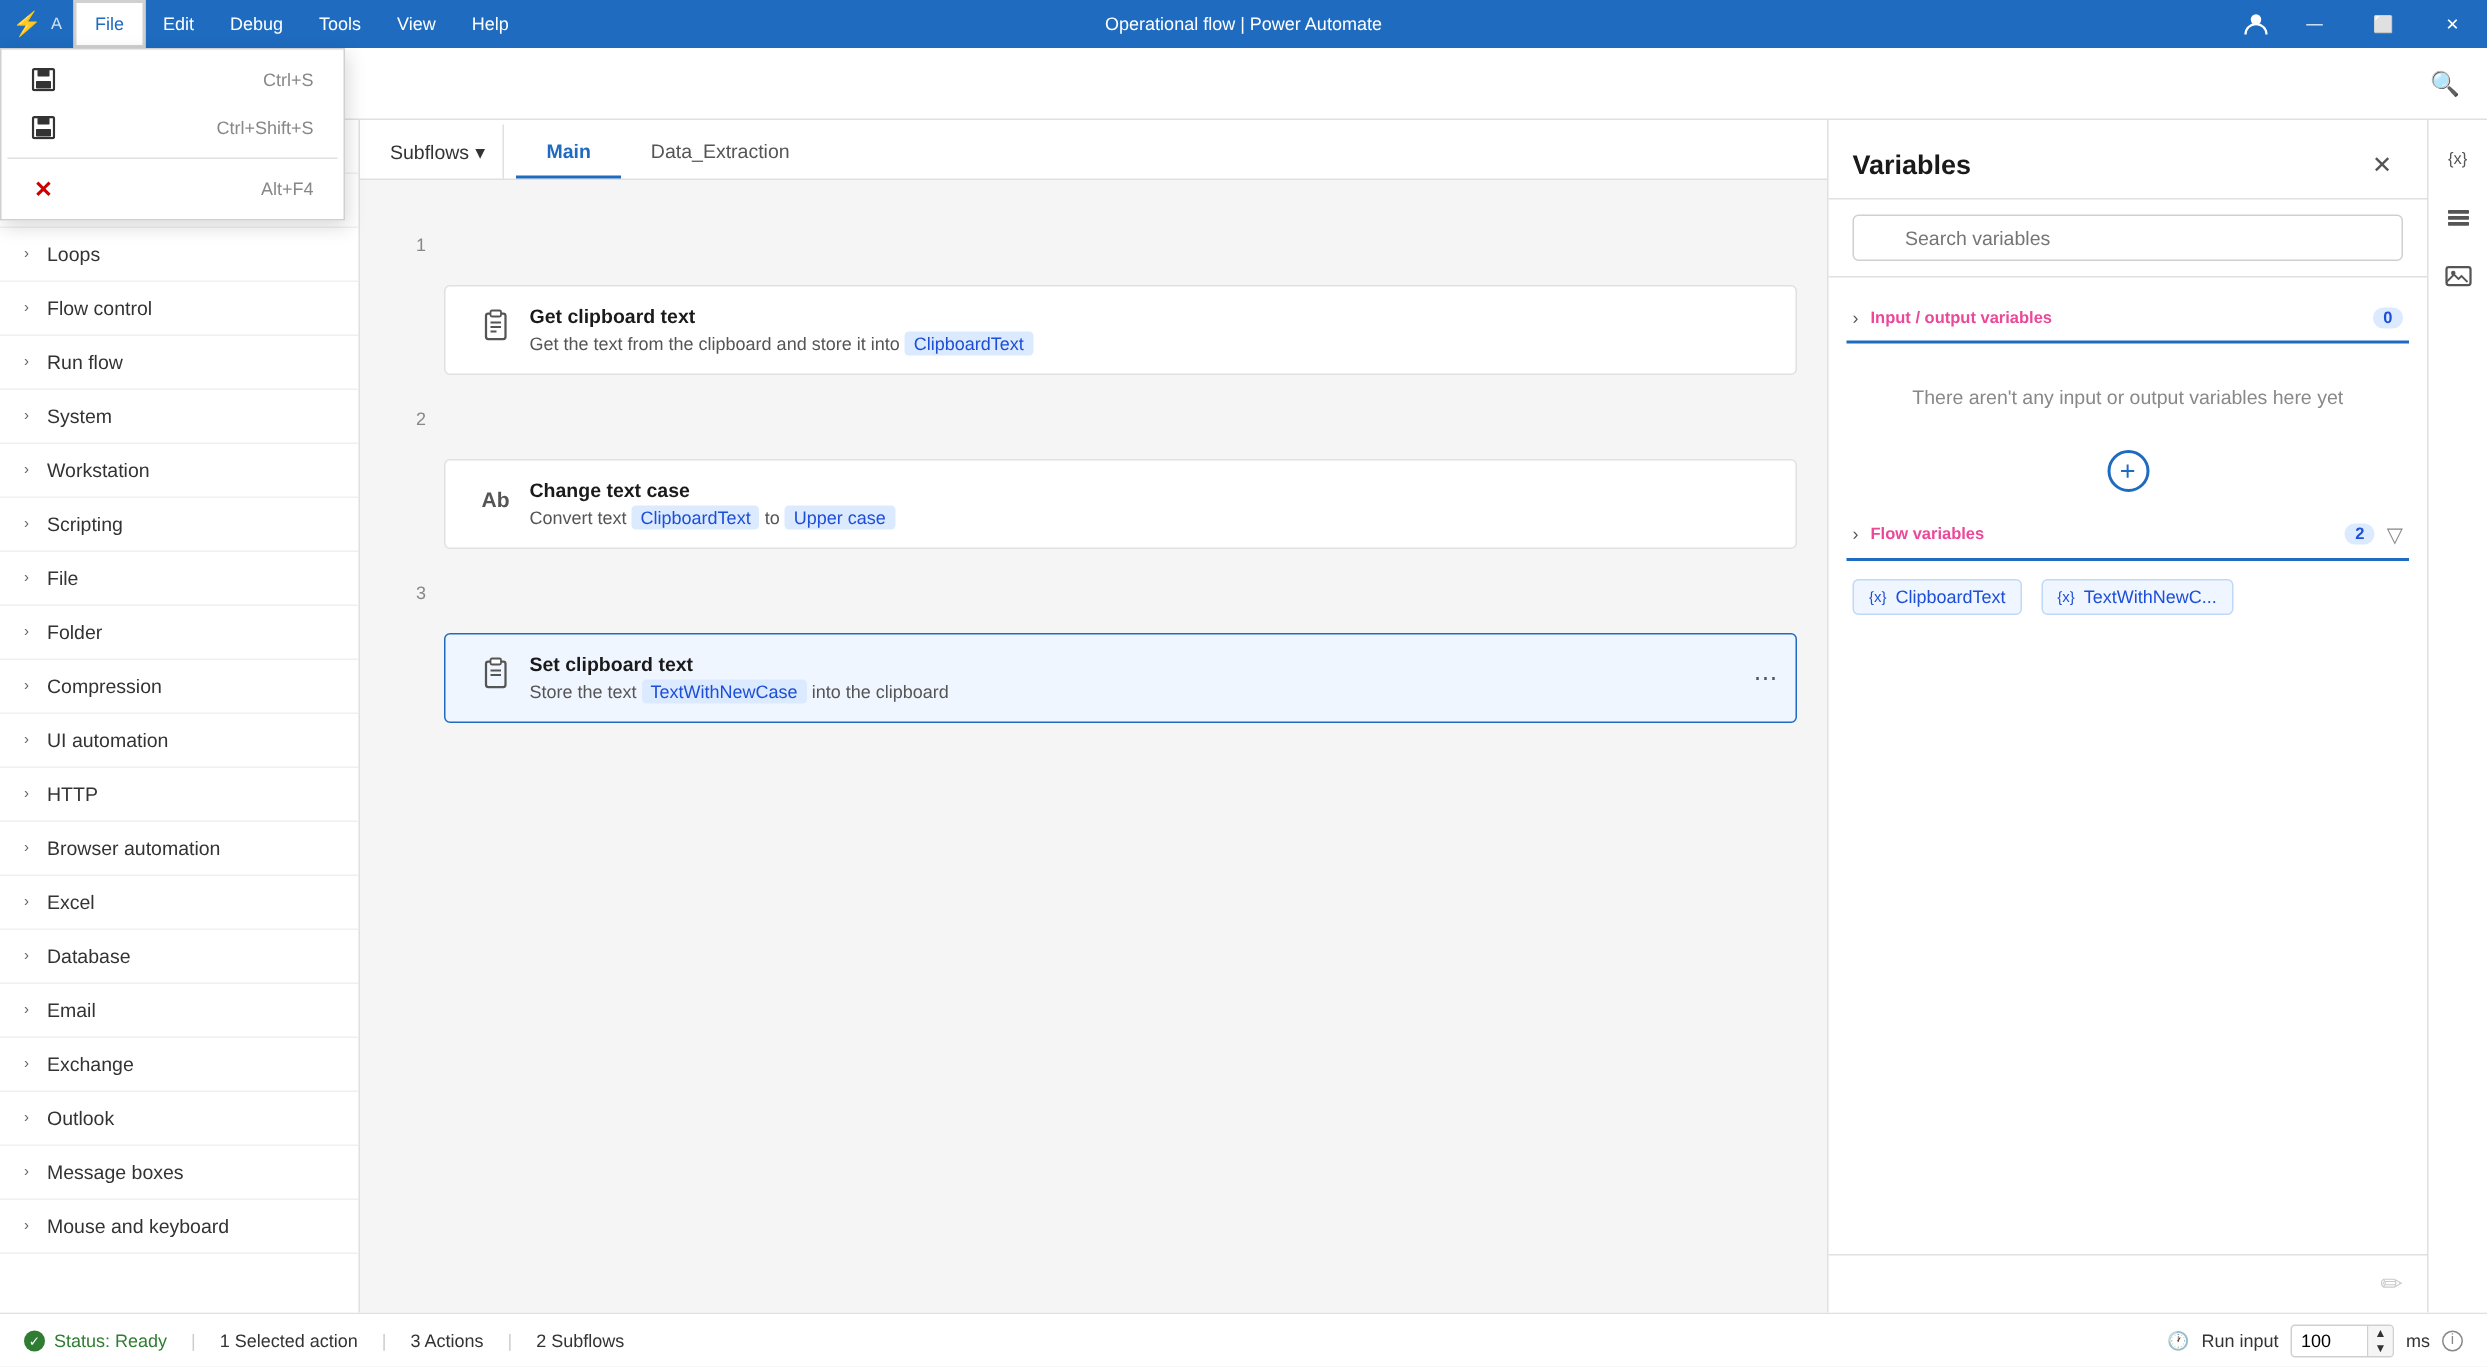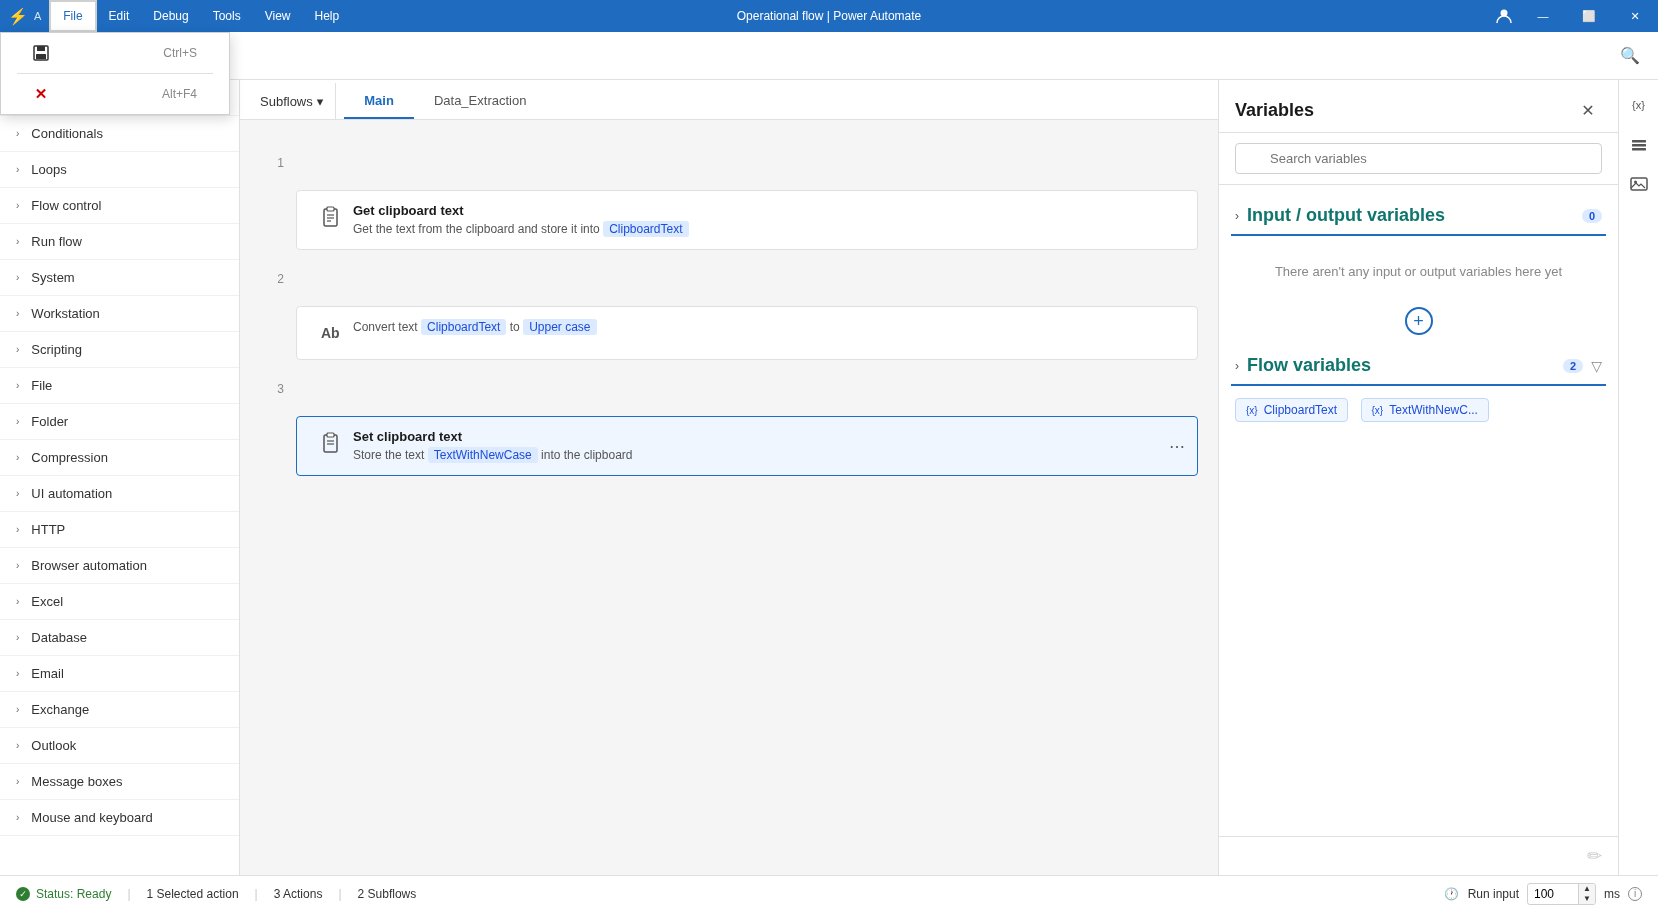--- a/index.html
+++ b/index.html
@@ -69,21 +69,21 @@
     
     .file-dropdown {
       position: absolute;
       top: 32px;
       left: 0;
       background: white;
       border: 1px solid #d0d0d0;
       box-shadow: 2px 4px 12px rgba(0,0,0,0.15);
       z-index: 999;
       width: 230px;
-      padding: 4px 16px;
+      padding: 4px 4px;
     }
     .file-menu-item {
       display: flex;
       align-items: center;
       padding: 8px 16px;
       font-size: 13px;
       cursor: pointer;
       gap: 10px;
       justify-content: space-between;
     }
@@ -361,23 +361,23 @@
     .vars-section-header {
       display: flex;
       align-items: center;
       gap: 8px;
       padding: 8px 4px;
       cursor: pointer;
       border-bottom: 2px solid #1e6bbf;
       margin-bottom: 8px;
     }
     .vars-section-title {
-      font-size: 18px;
+      font-size: 11px;
       font-weight: 600;
-      color: #0f766e;
+      color: #ec4899;
       flex: 1;
     }
     .vars-count-badge {
       background: #dbeafe;
       color: #1d4ed8;
       font-size: 11px;
       padding: 1px 7px;
       border-radius: 10px;
       font-weight: 600;
     }
@@ -539,20 +539,33 @@
         <div class="file-menu-icon">
           <svg width="16" height="16" viewBox="0 0 16 16" fill="none">
             <rect x="1" y="1" width="14" height="14" rx="1" stroke="#333" stroke-width="1.5"></rect>
             <rect x="4" y="1" width="8" height="5" rx="0.5" fill="#333"></rect>
             <rect x="3" y="9" width="10" height="5" rx="0.5" fill="#333"></rect>
           </svg>
         </div>
         <span>Save</span>
       </div>
       <span class="file-menu-shortcut">Ctrl+S</span>
+    </div>
+    <div class="file-menu-item">
+      <div class="file-menu-item-left">
+        <div class="file-menu-icon">
+          <svg width="16" height="16" viewBox="0 0 16 16" fill="none">
+            <rect x="1" y="1" width="14" height="14" rx="1" stroke="#333" stroke-width="1.5"></rect>
+            <rect x="4" y="1" width="8" height="5" rx="0.5" fill="#333"></rect>
+            <rect x="3" y="9" width="10" height="5" rx="0.5" fill="#333"></rect>
+          </svg>
+        </div>
+        <span>Save as ...</span>
+      </div>
+      <span class="file-menu-shortcut">Ctrl+Shift+S</span>
     </div>
     <div class="separator"></div>
     <div class="file-menu-item">
       <div class="file-menu-item-left">
         <div class="file-menu-icon">
           <span style="color:#c00; font-weight:bold; font-size:15px;">✕</span>
         </div>
         <span>Exit</span>
       </div>
       <span class="file-menu-shortcut">Alt+F4</span>
@@ -702,20 +715,21 @@
 
       <div class="step-row">
         <div class="step-number">2</div>
         <div class="step-card">
           <div class="step-icon">
             <svg width="22" height="22" viewBox="0 0 22 22" fill="none">
               <text x="2" y="16" font-size="14" fill="#555" font-family="sans-serif" font-weight="bold">Ab</text>
             </svg>
           </div>
           <div class="step-content">
+            <div class="step-title">Change text case</div>
             <div class="step-desc">
               <span>Convert text</span>
               <span class="step-var">ClipboardText</span>
               <span>to</span>
               <span class="step-var">Upper case</span>
             </div>
           </div>
         </div>
       </div>
 

